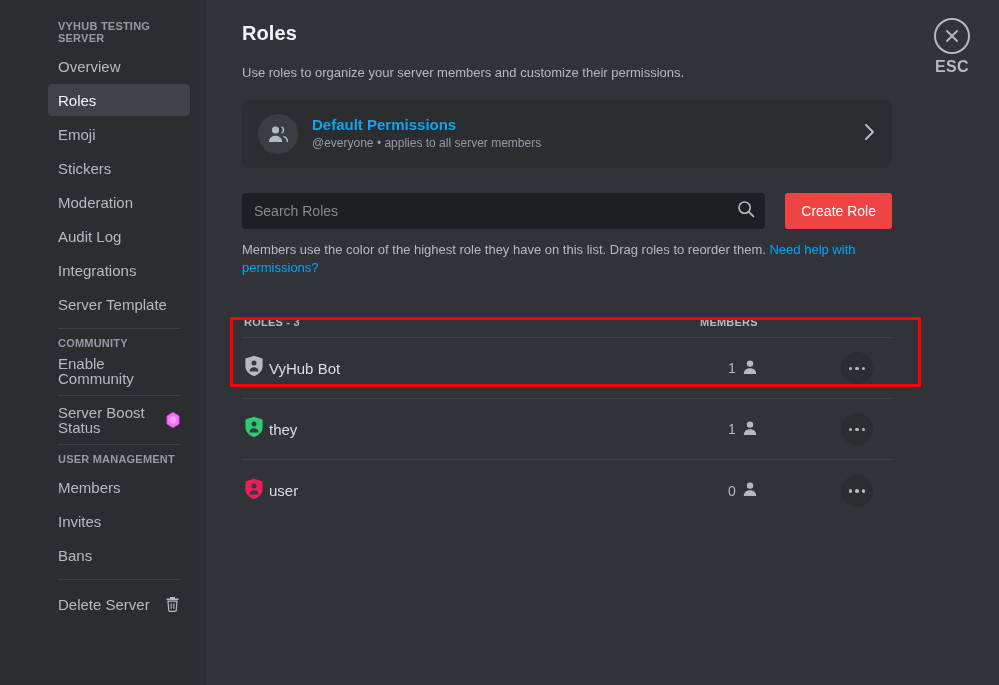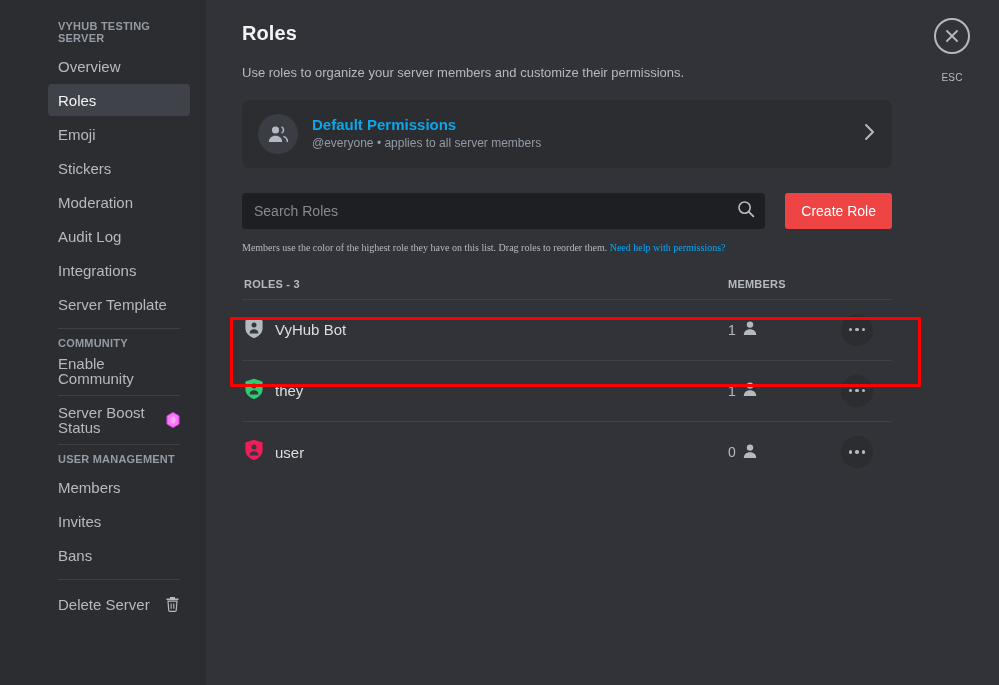--- a/index.html
+++ b/index.html
@@ -172,61 +172,61 @@
     font-family: "Liberation Sans", sans-serif;
     border: none;
     border-radius: 3px;
     height: 36px;
     padding: 0 16px;
     cursor: pointer;
     white-space: nowrap;
   }
 
   .hint {
-    font-size: 10px;
+    font-size: 13px;
     color: #b5bac1;
     line-height: 1.42;
-    margin-bottom: 23px;
+    margin-bottom: 39px;
     max-width: 660px;
-    font-family: Liberation Serif, serif;
   }
   .hint a { color: #00a8fc; text-decoration: none; cursor: pointer; }
 
   
   .roles-table { position: relative; }
 
   .table-head {
     display: flex;
     align-items: center;
     font-size: 11px;
     font-weight: bold;
     color: #b5bac1;
     letter-spacing: 0.02em;
     text-transform: uppercase;
     padding-bottom: 9px;
     border-bottom: 1px solid #3f4147;
+    gap: 28px;
   }
   .col-role { flex: 1; padding-left: 2px; }
   .col-members { width: 200px; flex: 0 0 200px; padding-left: 106px; }
   .col-actions { width: 70px; flex: 0 0 70px; }
 
   .role-row {
     display: flex;
     align-items: center;
     height: 61px;
     border-bottom: 1px solid #3f4147;
     cursor: pointer;
   }
   .role-row:last-child { border-bottom: none; }
 
   .role-name-cell {
     flex: 1;
     display: flex;
     align-items: center;
-    gap: 11px;
+    gap: 5px;
     padding-left: 2px;
     min-width: 0;
   }
   .role-shield { width: 20px; height: 22px; flex: 0 0 20px; }
   .role-name {
     font-size: 15px;
     color: #dbdee1;
   }
 
   .members-cell {
@@ -292,23 +292,23 @@
   .esc-circle {
     width: 36px;
     height: 36px;
     border-radius: 50%;
     border: 2px solid #b5bac1;
     display: flex;
     align-items: center;
     justify-content: center;
   }
   .esc-label {
-    margin-top: 18px;
-    font-size: 10px;
-    font-weight: normal;
+    margin-top: 4px;
+    font-size: 16px;
+    font-weight: bold;
     color: #b5bac1;
     letter-spacing: 0.02em;
   }
 </style>
 </head>
 <body>
 
 <div class="app">
 
   <nav class="sidebar">

